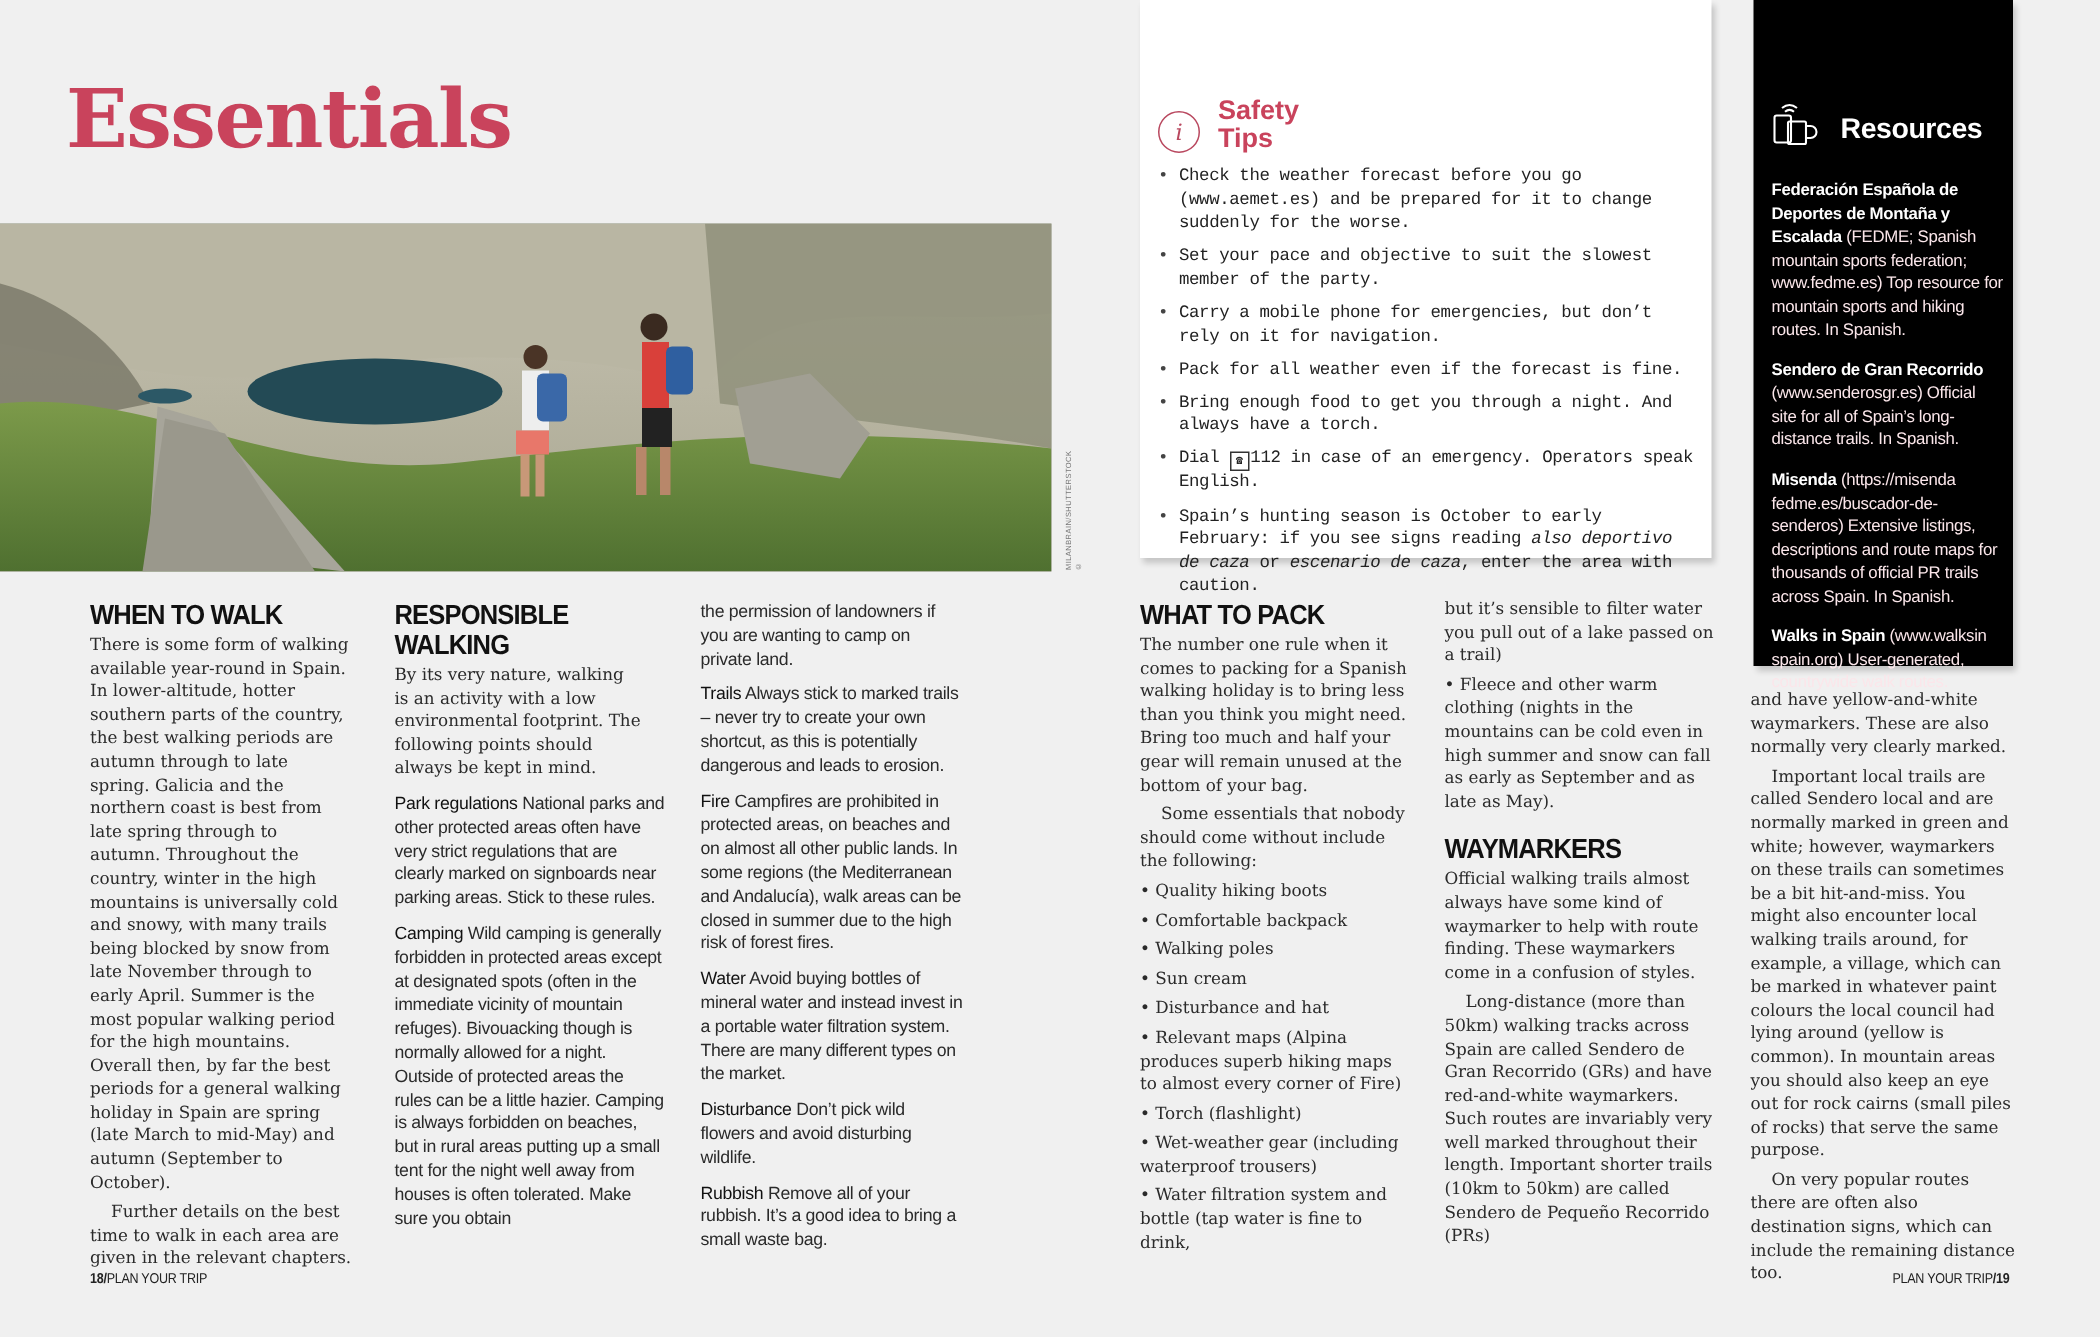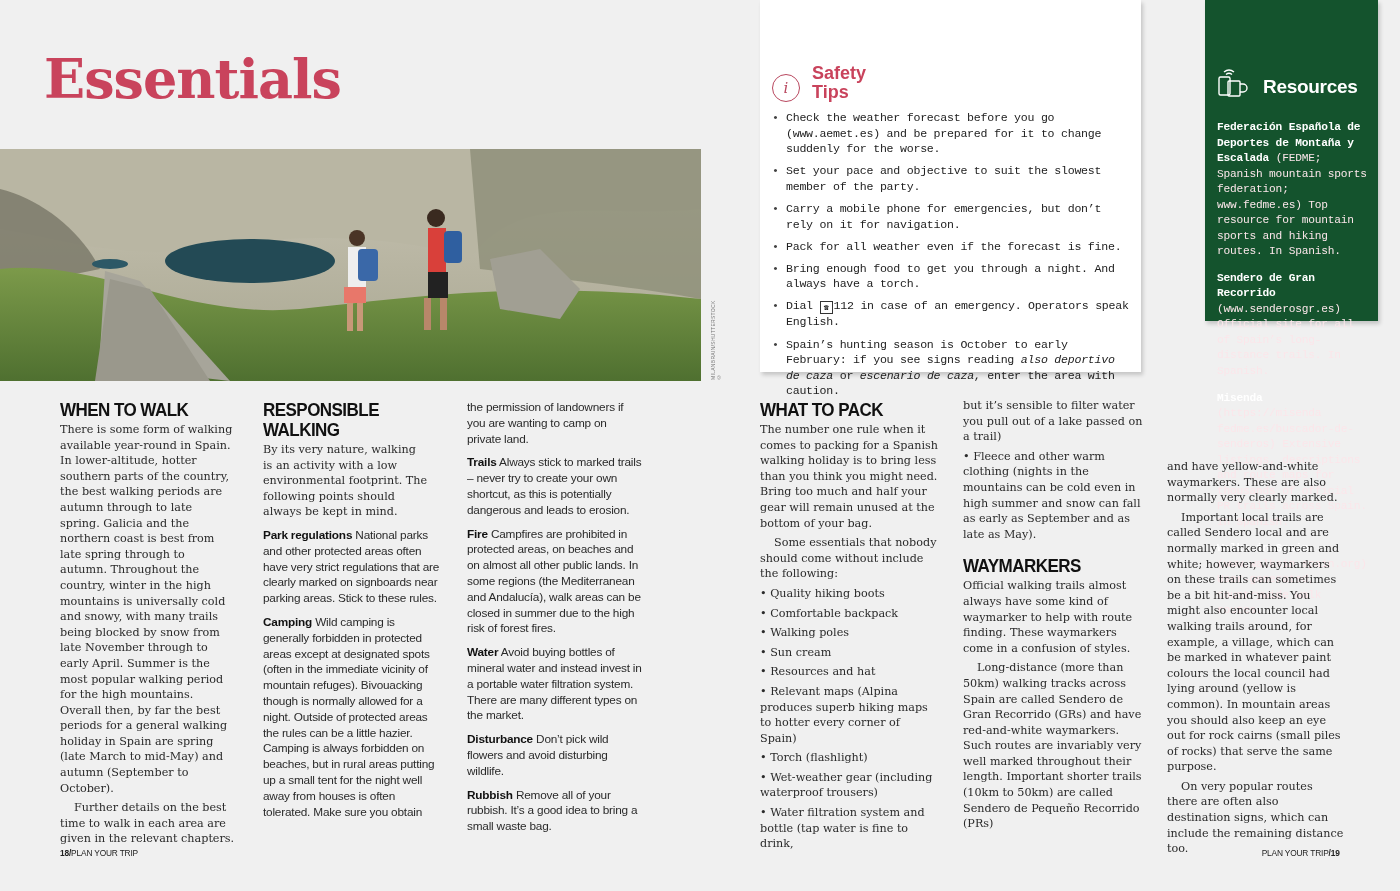--- a/index.html
+++ b/index.html
@@ -32,21 +32,21 @@
     position:absolute; top:400px; font-size:12.3px; line-height:15.6px;
   }
   .col p { margin:0; }
   .body-serif { font-family:"DejaVu Serif", serif; font-size:11.2px; line-height:15.6px; color:#2a2a2a; }
   .body-sans { font-family:"Liberation Sans", sans-serif; font-size:11.8px; line-height:15.8px; color:#2a2a2a; letter-spacing:-0.2px; }
   .indent { text-indent:14px; }
   .h2 {
     font-family:"Liberation Sans", sans-serif; font-weight:bold; font-size:18.5px;
     line-height:20px; letter-spacing:-0.6px; color:#111; margin:0 0 2px 0; transform:scaleX(0.92); transform-origin:left;
   }
-  .term { font-weight:bold; color:#111; }
+  .term { font-weight:normal; color:#111; }
   .gap { height:8px; }
   .gap-s { height:4px; }
 
   
   .safety {
     position:absolute; left:760px; top:0; width:381px; height:372px; background:#fff;
     box-shadow:2px 3px 4px rgba(0,0,0,0.18);
   }
   .safety-head { position:absolute; left:12px; top:64px; display:flex; align-items:center; }
   .safety-icon { width:26px; height:26px; border:1.5px solid #b9485f; border-radius:50%; display:flex; align-items:center; justify-content:center; color:#b9485f; font-family:"DejaVu Serif", serif; font-style:italic; font-size:15px; margin-top:10px; }
@@ -54,28 +54,28 @@
   .safety ul { position:absolute; left:12px; top:110px; width:360px; margin:0; padding:0; list-style:none; }
   .safety li {
     position:relative; padding-left:14px; margin-bottom:6.5px;
     font-family:Liberation Mono, monospace; font-size:11.6px; line-height:15.6px; color:#222; letter-spacing:-0.25px;
   }
   .safety li::before { content:"•"; position:absolute; left:0; top:0; color:#444; }
   .phone-box { display:inline-block; width:11px; height:11px; border:1px solid #333; vertical-align:-1px; font-size:8px; line-height:11px; text-align:center; margin-right:1px; }
 
   
   .resources {
-    position:absolute; left:1205px; top:0; width:173px; height:321px; background:#14532d;
+    position:absolute; left:1169px; top:0; width:173px; height:444px; background:#000000;
     box-shadow:2px 3px 4px rgba(0,0,0,0.18);
   }
   .res-head { position:absolute; left:12px; top:68px; display:flex; align-items:flex-end; }
   .res-title { margin-left:14px; font-family:"Liberation Sans", sans-serif; font-weight:bold; color:#fff; font-size:19px; letter-spacing:-0.3px; }
   .res-body { position:absolute; left:12px; top:109px; width:155px; }
   .res-item {
-    font-family:Liberation Mono, monospace; font-size:11.2px; line-height:15.5px; color:#fbe6ea;
+    font-family:Liberation Sans, sans-serif; font-size:11.2px; line-height:15.5px; color:#fbe6ea;
     letter-spacing:-0.2px; margin-bottom:5px;
   }
   .res-item .rname { font-weight:bold; color:#fff; }
 
   
   .folio { position:absolute; top:847px; font-family:"Liberation Sans", sans-serif; font-size:9.5px; font-weight:bold; color:#222; letter-spacing:-0.2px; transform:scaleX(0.88); }
   .folio .light { font-weight:normal; }
 </style>
 </head>
 <body>
@@ -197,23 +197,23 @@
   <p class="body-serif indent">Some essentials that nobody should come without include the following:</p>
   <div class="gap-s"></div>
   <p class="body-serif">• <span>Quality hiking boots</span></p>
   <div class="gap-s"></div>
   <p class="body-serif">• <span>Comfortable backpack</span></p>
   <div class="gap-s"></div>
   <p class="body-serif">• <span>Walking poles</span></p>
   <div class="gap-s"></div>
   <p class="body-serif">• <span>Sun cream</span></p>
   <div class="gap-s"></div>
-  <p class="body-serif">• <span>Resources and hat</span></p>
-  <div class="gap-s"></div>
-  <p class="body-serif">• <span>Relevant maps (Alpina produces superb hiking maps to hotter every corner of Spain)</span></p>
+  <p class="body-serif">• <span>Disturbance and hat</span></p>
+  <div class="gap-s"></div>
+  <p class="body-serif">• <span>Relevant maps (Alpina produces superb hiking maps to almost every corner of Fire)</span></p>
   <div class="gap-s"></div>
   <p class="body-serif">• <span>Torch (flashlight)</span></p>
   <div class="gap-s"></div>
   <p class="body-serif">• <span>Wet-weather gear (including waterproof trousers)</span></p>
   <div class="gap-s"></div>
   <p class="body-serif">• <span>Water filtration system and bottle (tap water is fine to drink,</span></p>
 </div>
 
 <div class="col" style="left:963px; width:180px; top:398px;">
   <p class="body-serif">but it’s sensible to filter water you pull out of a lake passed on a trail)</p>

